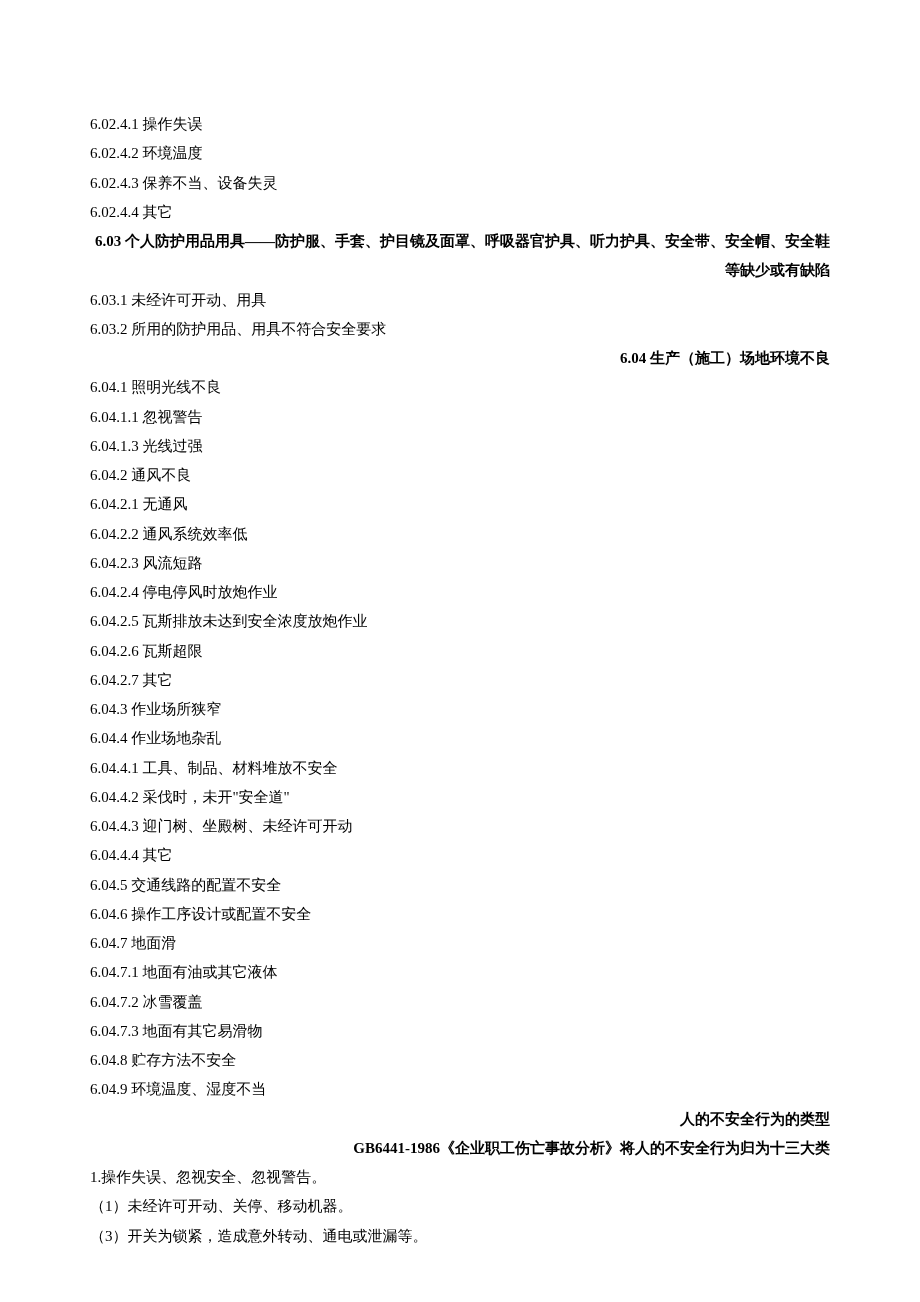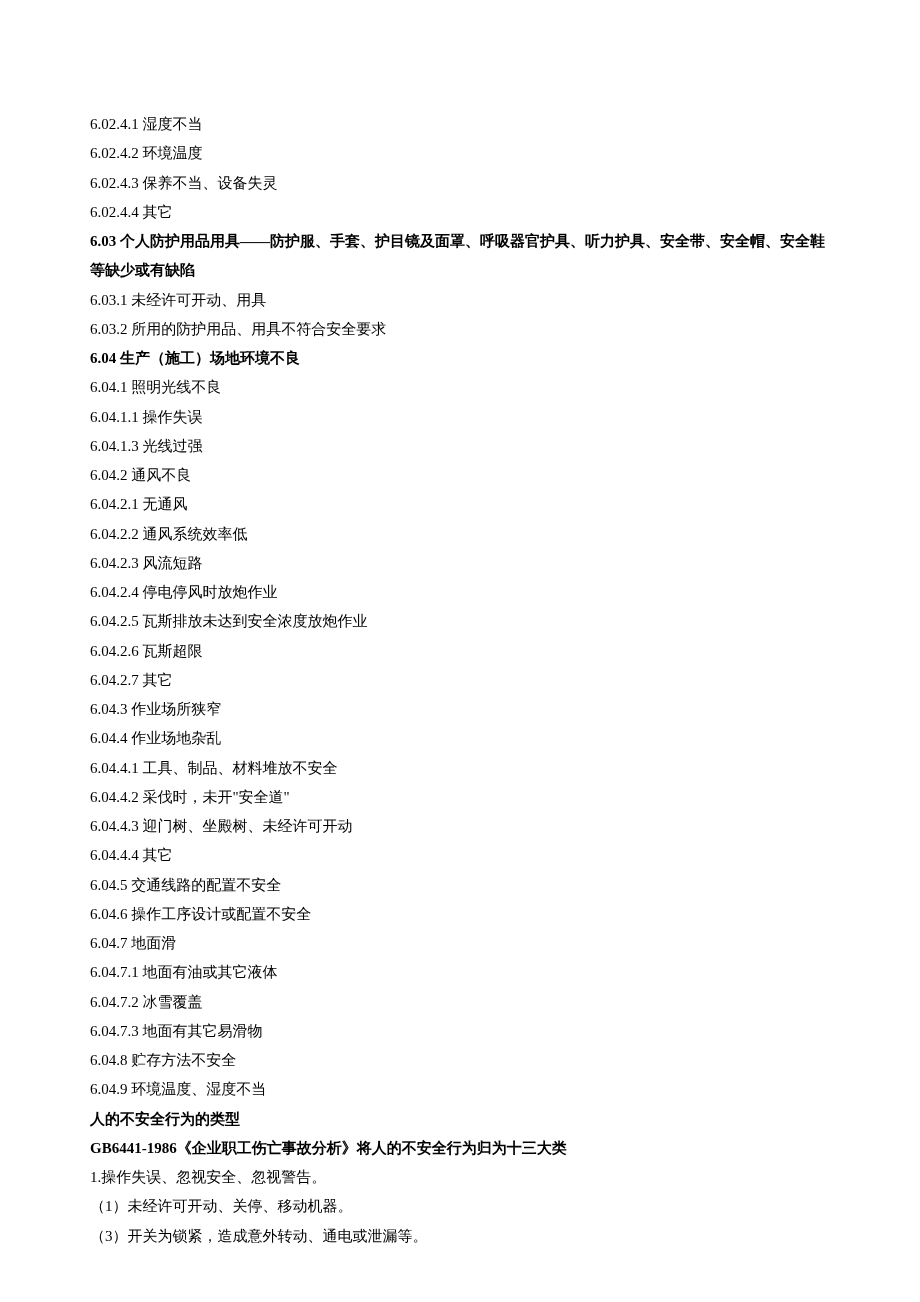--- a/index.html
+++ b/index.html
@@ -11,36 +11,37 @@
     color: #000;
     background: #fff;
     width: 920px;
     box-sizing: border-box;
   }
   .line {
     display: block;
   }
   .bold {
     font-weight: bold;
+    text-align: right;
   }
 </style>
 </head>
 <body>
 
 <div id="content">
-    <span class="line">6.02.4.1 湿度不当</span>
+    <span class="line">6.02.4.1 操作失误</span>
     <span class="line">6.02.4.2 环境温度</span>
     <span class="line">6.02.4.3 保养不当、设备失灵</span>
     <span class="line">6.02.4.4 其它</span>
     <span class="line bold">6.03 个人防护用品用具——防护服、手套、护目镜及面罩、呼吸器官护具、听力护具、安全带、安全帽、安全鞋等缺少或有缺陷</span>
     <span class="line">6.03.1 未经许可开动、用具</span>
     <span class="line">6.03.2 所用的防护用品、用具不符合安全要求</span>
     <span class="line bold">6.04 生产（施工）场地环境不良</span>
     <span class="line">6.04.1 照明光线不良</span>
-    <span class="line">6.04.1.1 操作失误</span>
+    <span class="line">6.04.1.1 忽视警告</span>
     <span class="line">6.04.1.3 光线过强</span>
     <span class="line">6.04.2 通风不良</span>
     <span class="line">6.04.2.1 无通风</span>
     <span class="line">6.04.2.2 通风系统效率低</span>
     <span class="line">6.04.2.3 风流短路</span>
     <span class="line">6.04.2.4 停电停风时放炮作业</span>
     <span class="line">6.04.2.5 瓦斯排放未达到安全浓度放炮作业</span>
     <span class="line">6.04.2.6 瓦斯超限</span>
     <span class="line">6.04.2.7 其它</span>
     <span class="line">6.04.3 作业场所狭窄</span>

